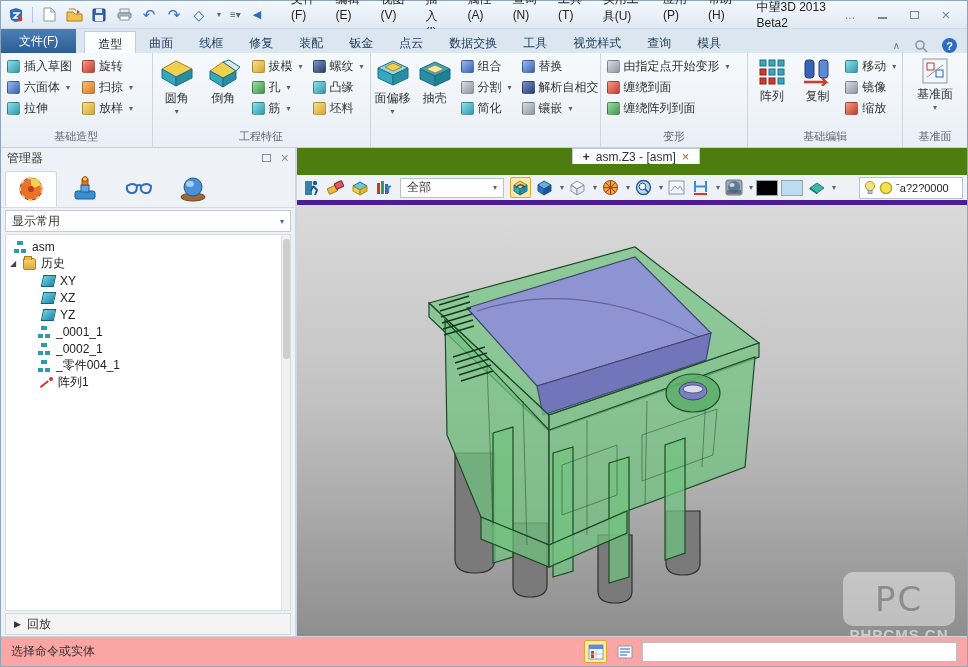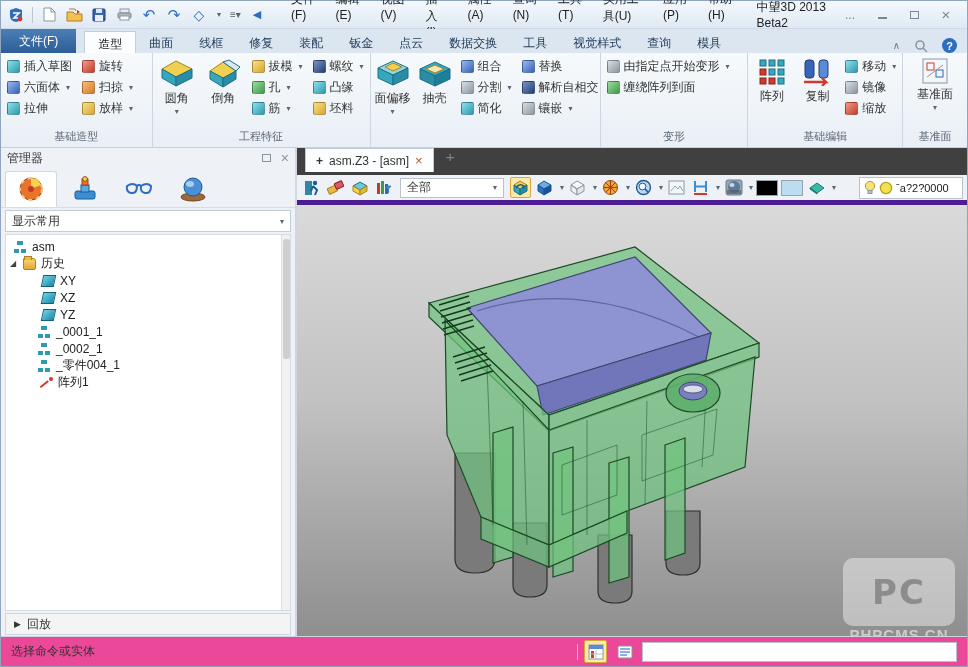--- a/index.html
+++ b/index.html
@@ -75,43 +75,43 @@
   .pattern-ico::after{content:"";position:absolute;right:0;top:0;width:4px;height:4px;background:#d03a2a;border-radius:50%;}
   .stop-arrow{width:0;height:0;border:6px solid transparent;border-right:9px solid #d03a2a;position:relative;left:-2px;}
   .stop-arrow::after{content:"";position:absolute;left:9px;top:-3px;width:6px;height:6px;background:#d03a2a;}
   .stop-text{color:#e03030;}
   .vscroll{position:absolute;right:0;top:0;width:9px;height:100%;background:#f1f1f1;border-left:1px solid #e0e0e0;}
   .vthumb{position:absolute;left:1px;top:4px;width:7px;height:120px;background:#cfcfcf;border-radius:3px;}
   .replay{height:22px;margin:2px 4px 3px;background:#f4f4f4;border:1px solid #d0d6dd;display:flex;align-items:center;gap:6px;padding:0 8px;color:#333;}
 
   
   .rightside{flex:1;display:flex;flex-direction:column;height:100%;}
-  .doctabs{height:27px;background:#404040;display:flex;align-items:flex-start;padding-left:8px;gap:6px;}
+  .doctabs{height:27px;background:#4d7c0f;display:flex;align-items:center;padding-left:8px;gap:6px;flex-direction:column;}
   .doctab{background:#fcfdfe;border:1px solid #bfcad6;border-bottom:none;height:24px;display:flex;align-items:center;gap:6px;padding:0 10px;color:#333;}
   .plusglyph::before{content:"+";font-weight:bold;color:#333;}
   .tabclose{color:#b05a2a;font-size:13px;}
   .tabclose::before{content:"×";}
   .newtab{color:#7a8795;font-size:15px;padding:0 6px;}
   .newtab::before{content:"+";}
   .vtoolbar{height:30px;background:#eef2f7;border-bottom:5px solid #4c1d95;display:flex;align-items:center;gap:3px;padding:0 4px;}
   .vti{width:21px;height:21px;display:inline-flex;align-items:center;justify-content:center;border-radius:2px;flex:none;}
   .vti.hl{background:#ffe9a8;border:1px solid #d8a838;}
   .vselect{width:104px;height:20px;background:#fff;border:1px solid #b8c2cd;display:flex;align-items:center;padding:0 6px;margin:0 3px;}
   .vselect .dd{margin-left:auto;}
   .swatch{width:22px;height:16px;border:1px solid #9aa4af;flex:none;}
   .layerfield{height:22px;background:#fff;border:1px solid #b8c2cd;display:flex;align-items:center;gap:3px;padding:0 4px;margin-left:20px;flex:1;min-width:0;}
   .layerfield span.txt{font-size:11px;color:#222;white-space:nowrap;overflow:hidden;}
 
   .viewport{flex:1;position:relative;background:linear-gradient(#dadada 0%,#c2c2c2 45%,#8e8e8e 100%);overflow:hidden;}
   .watermark{position:absolute;right:12px;bottom:2px;text-align:center;}
-  .wm-logo{width:112px;height:68px;border-radius:10px;background:rgba(255,255,255,.42);color:rgba(130,130,130,.85);font-size:34px;font-weight:bold;letter-spacing:2px;display:flex;align-items:center;justify-content:center;font-family:"DejaVu Sans",sans-serif;}
+  .wm-logo{width:112px;height:54px;border-radius:10px;background:rgba(255,255,255,.42);color:rgba(130,130,130,.85);font-size:34px;font-weight:normal;letter-spacing:2px;display:flex;align-items:center;justify-content:center;font-family:"DejaVu Sans",sans-serif;}
   .wm-sub{color:rgba(255,255,255,.55);font-size:15px;font-weight:bold;letter-spacing:1px;height:10px;overflow:hidden;}
 
   
-  .statusbar{position:absolute;left:0;bottom:0;width:100%;height:30px;background:#ec4899;border-top:1px solid #cdd5de;display:flex;align-items:center;padding:0 10px;gap:8px;}
+  .statusbar{position:absolute;left:0;bottom:0;width:100%;height:30px;background:#fca5a5;border-top:1px solid #cdd5de;display:flex;align-items:center;padding:0 10px;gap:8px;}
   .sb-right{margin-left:auto;display:flex;align-items:center;gap:6px;}
   .sb-ico{width:23px;height:23px;display:inline-flex;align-items:center;justify-content:center;border-radius:2px;}
   .sb-ico.hl{background:#ffe9a8;border:1px solid #d8a838;}
   .sb-input{width:315px;height:20px;background:#fff;border:1px solid #b6c0cb;}
   svg{display:block;}
 </style>
 </head>
 <body>
 
 <div class="win">
@@ -358,20 +358,24 @@
 
     <div class="rgroup" style="width:148px">
       <div class="rg-body">
         <div class="scol">
           <div class="sbtn">
               <span class="ico i-gray"></span>
               <span>由指定点开始变形</span>
               <span class="dd"></span>
             </div>
           <div class="sbtn">
+              <span class="ico i-red"></span>
+              <span>缠绕到面</span>
+            </div>
+          <div class="sbtn">
               <span class="ico i-green"></span>
               <span>缠绕阵列到面</span>
             </div>
         </div>
       </div>
       <div class="rg-label">变形</div>
     </div>
 
     <div class="rgroup" style="width:155px">
       <div class="rg-body">

